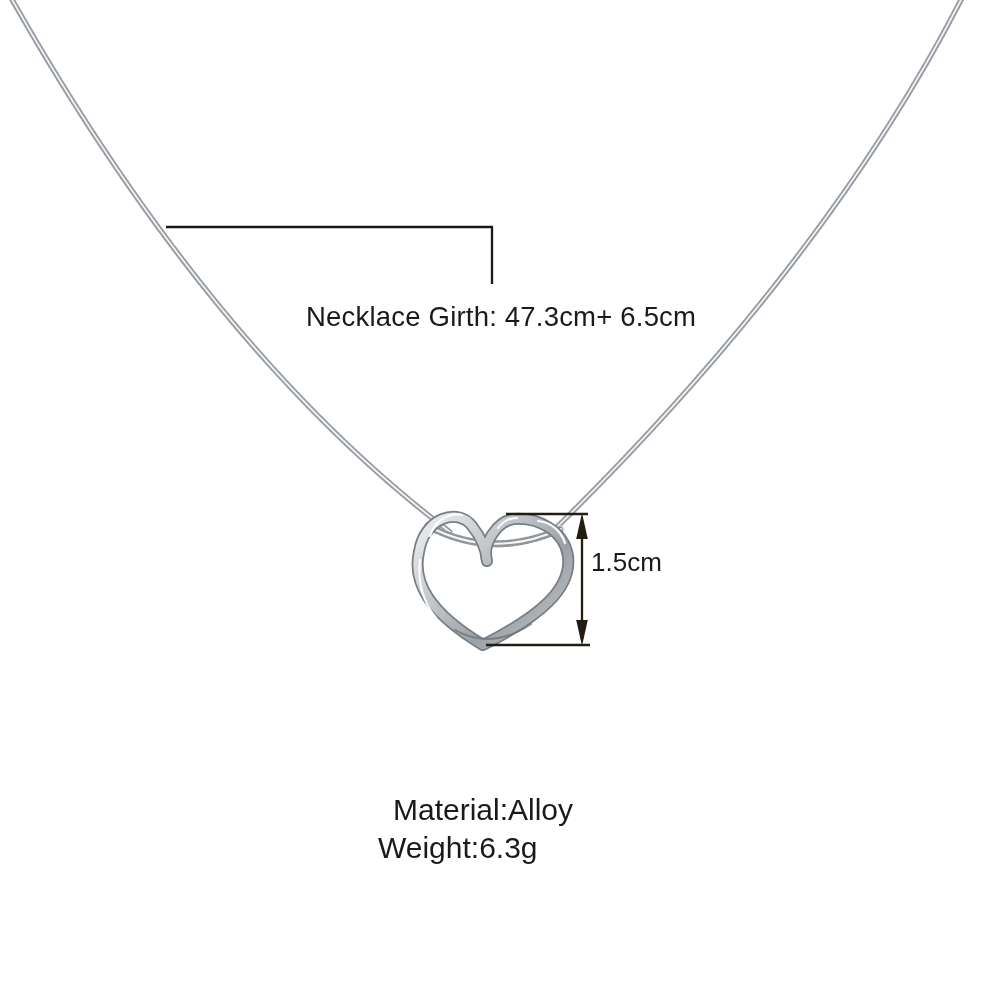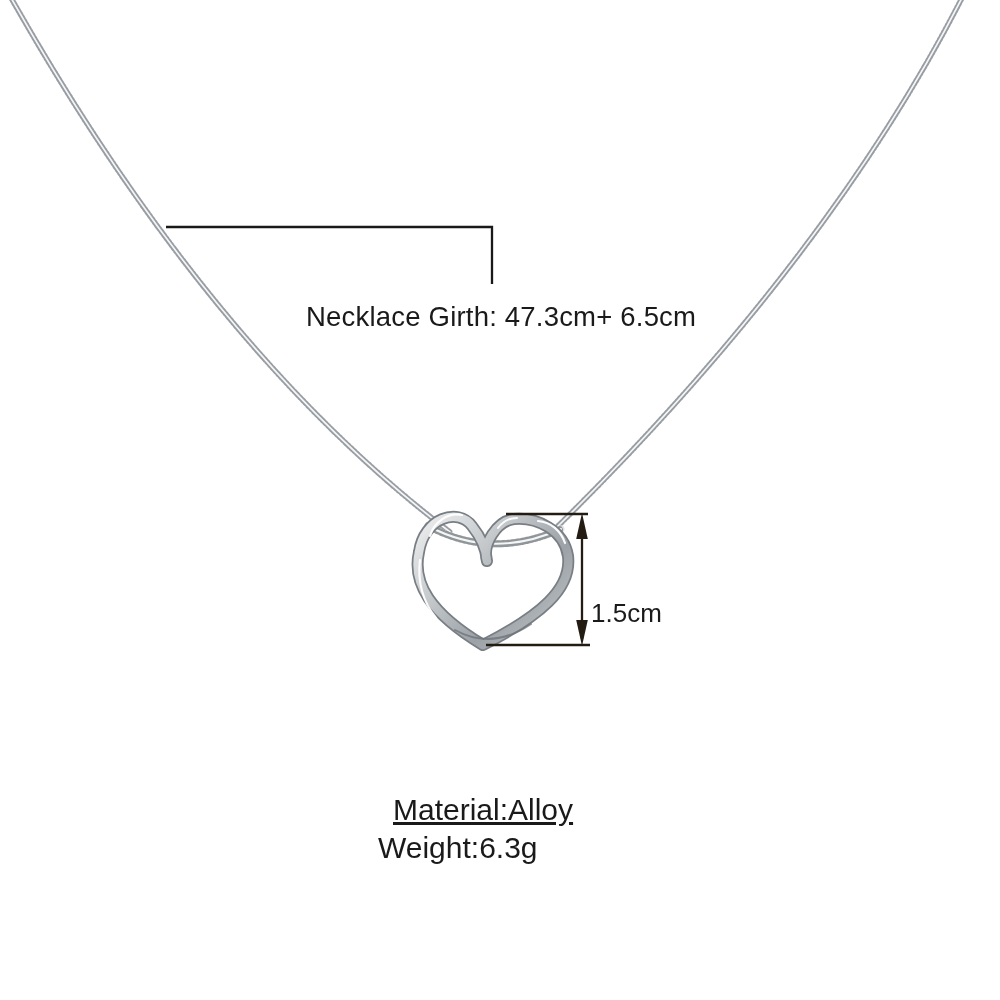--- a/index.html
+++ b/index.html
@@ -27,28 +27,27 @@
     white-space: nowrap;
   }
   .label-girth {
     left: 306px;
     top: 303px;
     font-size: 27.5px;
     letter-spacing: 0.2px;
   }
   .label-size {
     left: 591px;
-    top: 600px;
+    top: 549px;
     font-size: 26px;
   }
   .label-material {
     left: 393px;
     top: 795px;
     font-size: 30px;
-    text-decoration: underline;
   }
   .label-weight {
     left: 378px;
     top: 833px;
     font-size: 30px;
   }
 </style>
 </head>
 <body>
 

